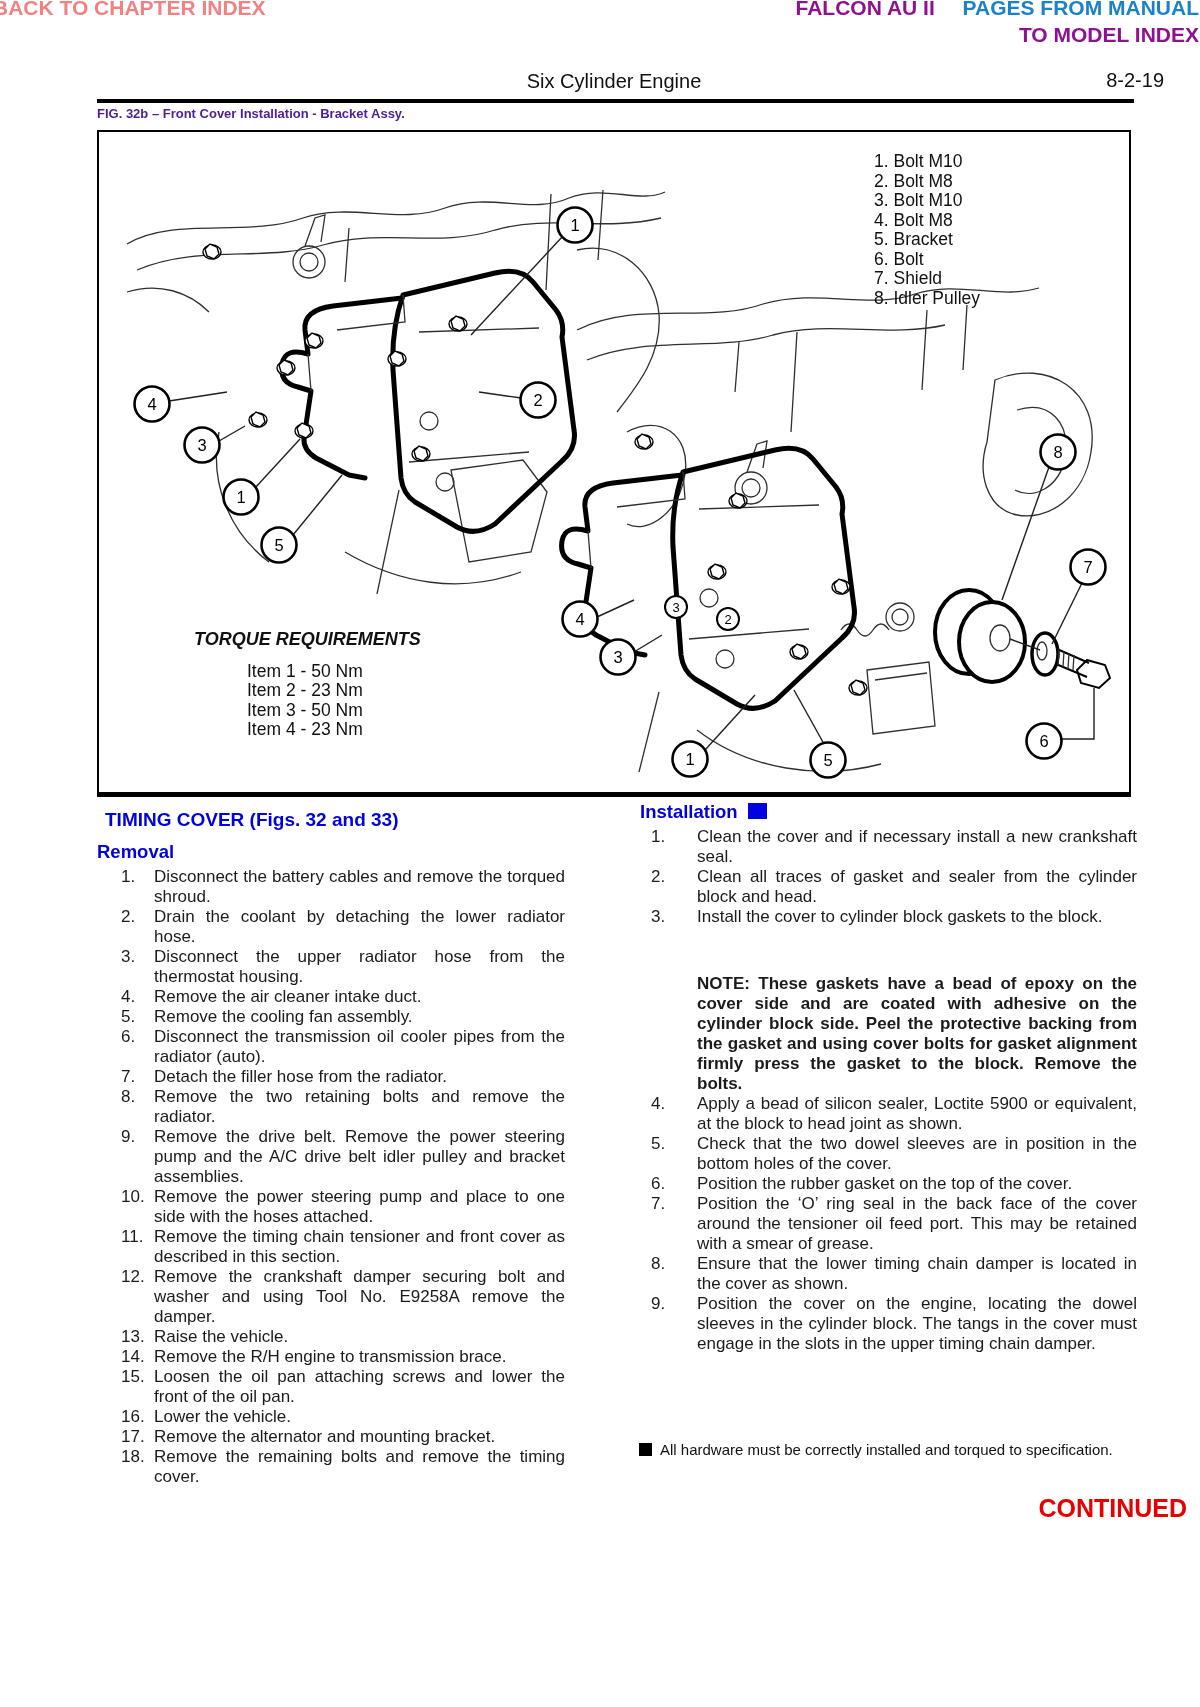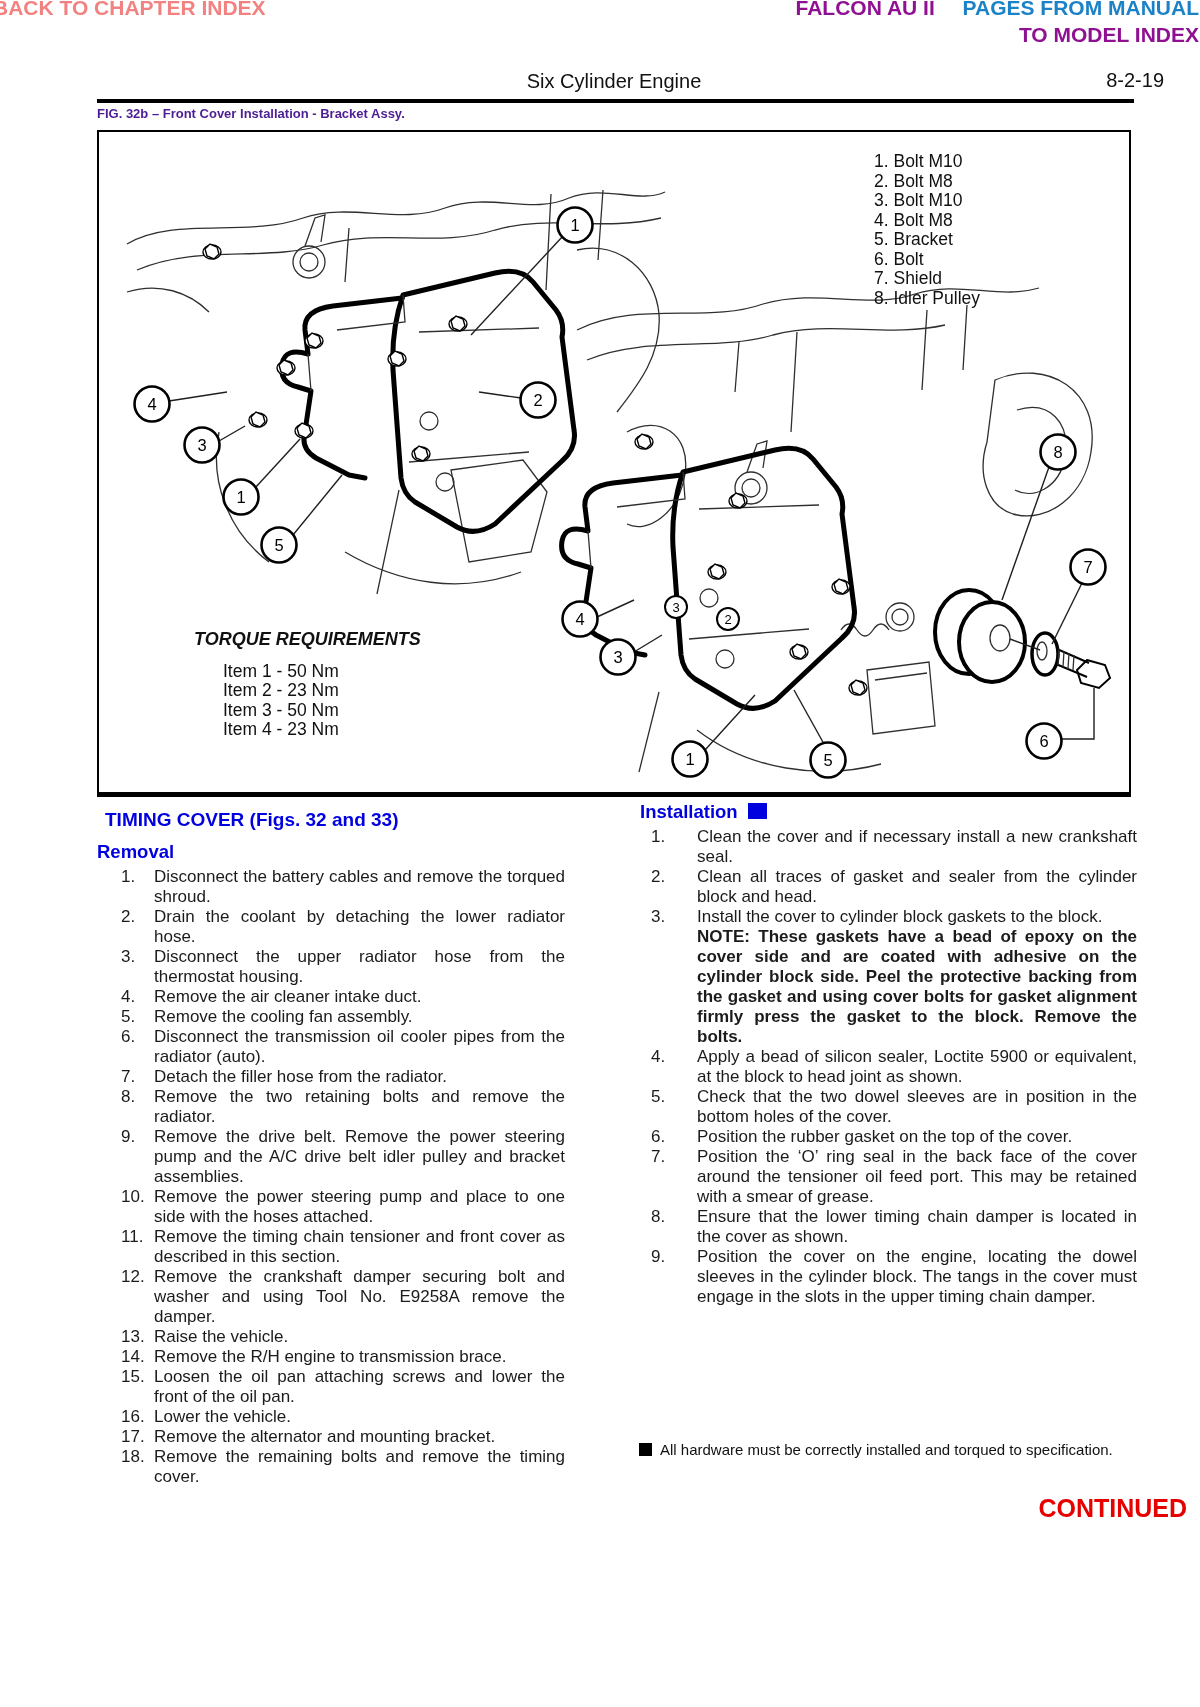--- a/index.html
+++ b/index.html
@@ -19,21 +19,21 @@
 
   .fig-title{position:absolute;top:106px;left:97px;font-size:13px;font-weight:bold;color:#4c1d95;}
 
   
   .figure-box{position:absolute;top:130px;left:97px;width:1030px;height:660px;border:2px solid #000;border-bottom-width:5px;background:#fff;}
   .diagram{position:absolute;left:0;top:0;width:1030px;height:660px;}
   .parts-list{position:absolute;left:775px;top:20px;font-size:17.5px;line-height:19.5px;color:#111;}
   .parts-list div{white-space:nowrap;}
   .torque{position:absolute;left:90px;top:498px;font-size:17.5px;line-height:19.5px;color:#111;}
   .torque-title{font-weight:bold;font-size:18px;margin-left:5px;margin-bottom:12px;font-style:italic;}
-  .torque-item{margin-left:34px;white-space:nowrap;}
+  .torque-item{margin-left:58px;white-space:nowrap;}
 
   svg text{font-family:"Liberation Sans",sans-serif;font-size:16.5px;fill:#000;}
   svg .small text{font-size:13px;}
   .thin{stroke:#2f2f2f;stroke-width:1.3;fill:none;}
   .bold{stroke:#000;stroke-width:5;fill:none;stroke-linejoin:round;stroke-linecap:round;}
   .mid{stroke:#000;stroke-width:2;fill:none;}
   .leader{stroke:#1f1f1f;stroke-width:1.4;fill:none;}
   .callout circle{fill:#fff;stroke:#000;stroke-width:2.6;}
   .callout.small circle{stroke-width:2;}
 
@@ -42,21 +42,21 @@
   .col-left{left:97px;width:468px;}
   .col-right{left:640px;width:497px;}
   .sec-head{margin:8px;font-size:19px;font-weight:bold;color:#0101df;line-height:24px;}
   .sub-head{margin:0 0 4px 0;font-size:18.5px;font-weight:bold;color:#0101df;line-height:23px;}
   .bluesq{display:inline-block;width:19px;height:16px;background:#0101df;margin-left:10px;vertical-align:-1px;}
   ol.steps{list-style:none;margin:2px 0 0 0;padding:0;counter-reset:step;
            font-size:17px;line-height:20px;text-align:justify;color:#1b1b1b;}
   ol.steps li{counter-increment:step;position:relative;padding-left:57px;}
   ol.steps li::before{content:counter(step) ".";position:absolute;left:24px;}
   .col-right ol.steps li::before{left:11px;}
-  .note{font-weight:bold;}
+  .note{font-weight:bold;margin-top:47px;}
 
   .footnote{position:absolute;left:639px;top:1441px;width:500px;font-size:15px;color:#111;}
   .blacksq{display:inline-block;width:13px;height:13px;background:#000;margin-right:8px;vertical-align:-1px;}
   .continued{position:absolute;top:1494px;right:13px;font-size:25px;font-weight:bold;color:#e60000;}
 </style>
 </head>
 <body>
 
 <div class="page">
 

